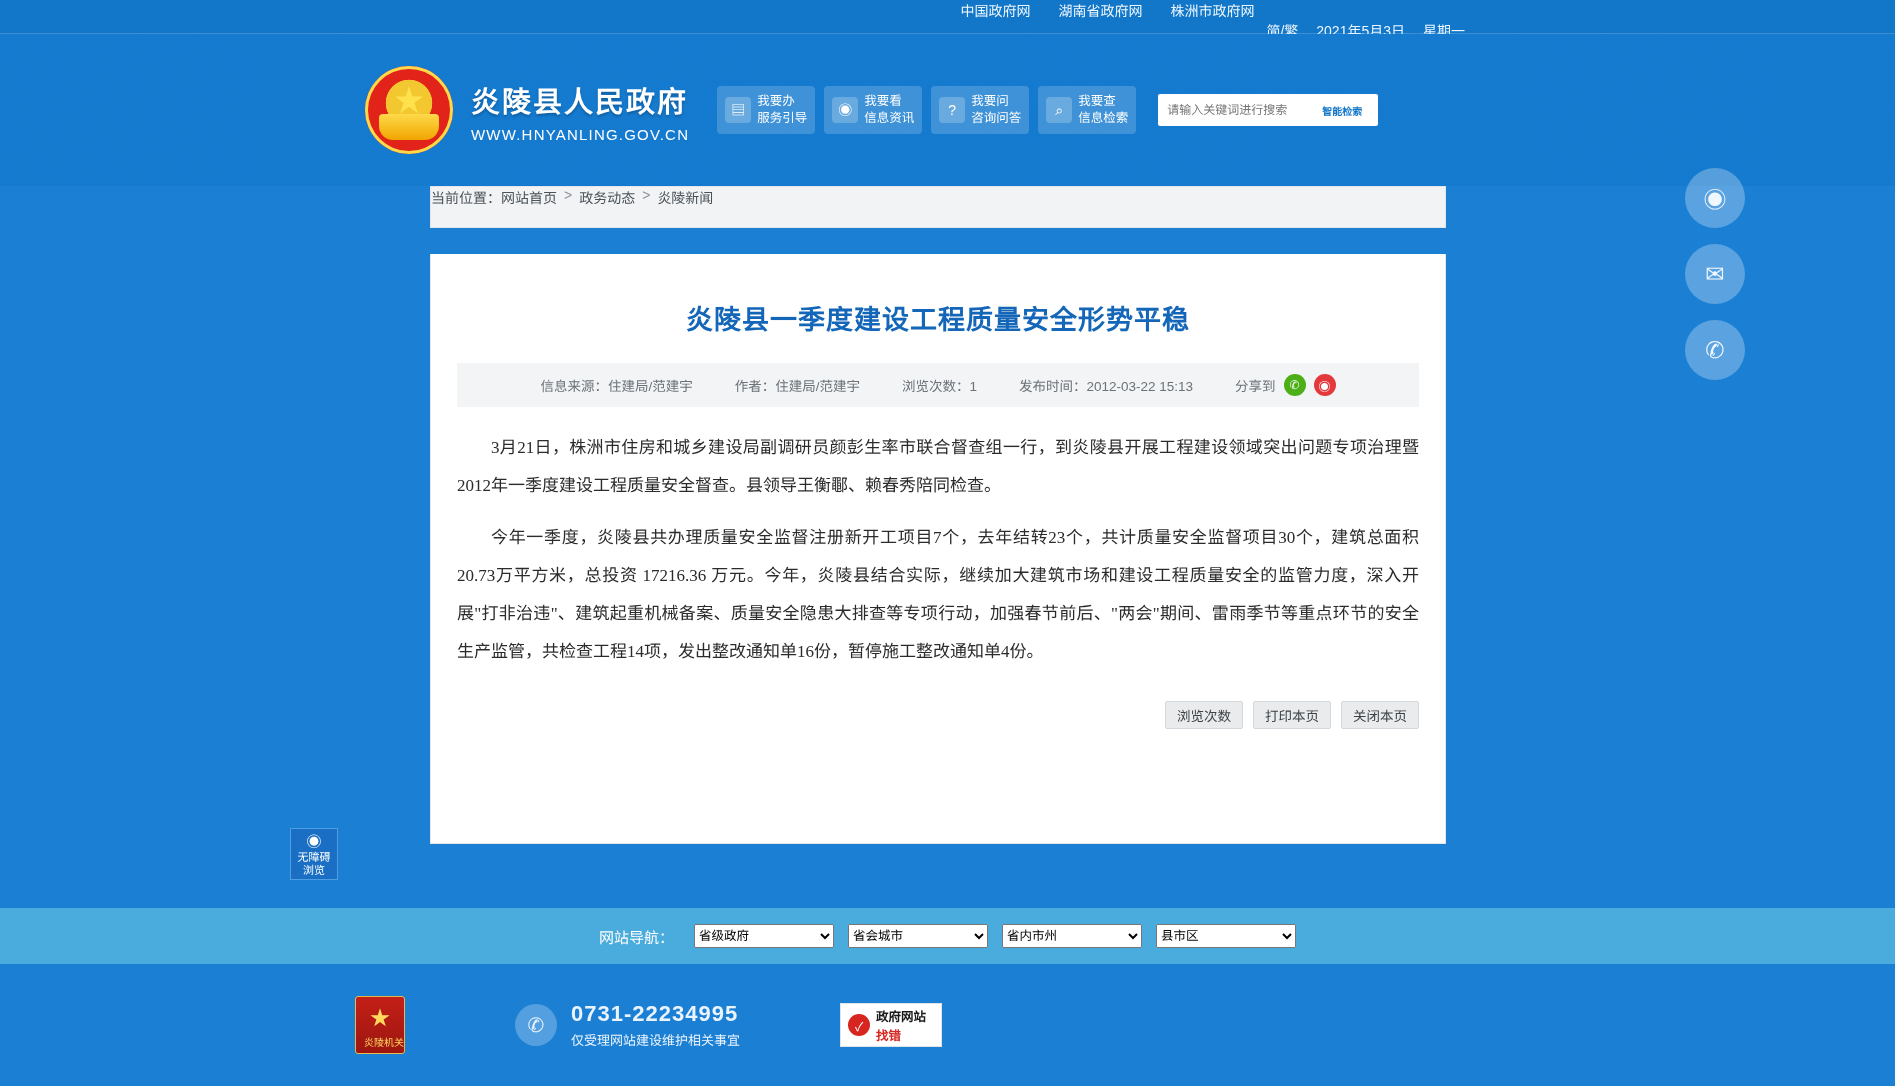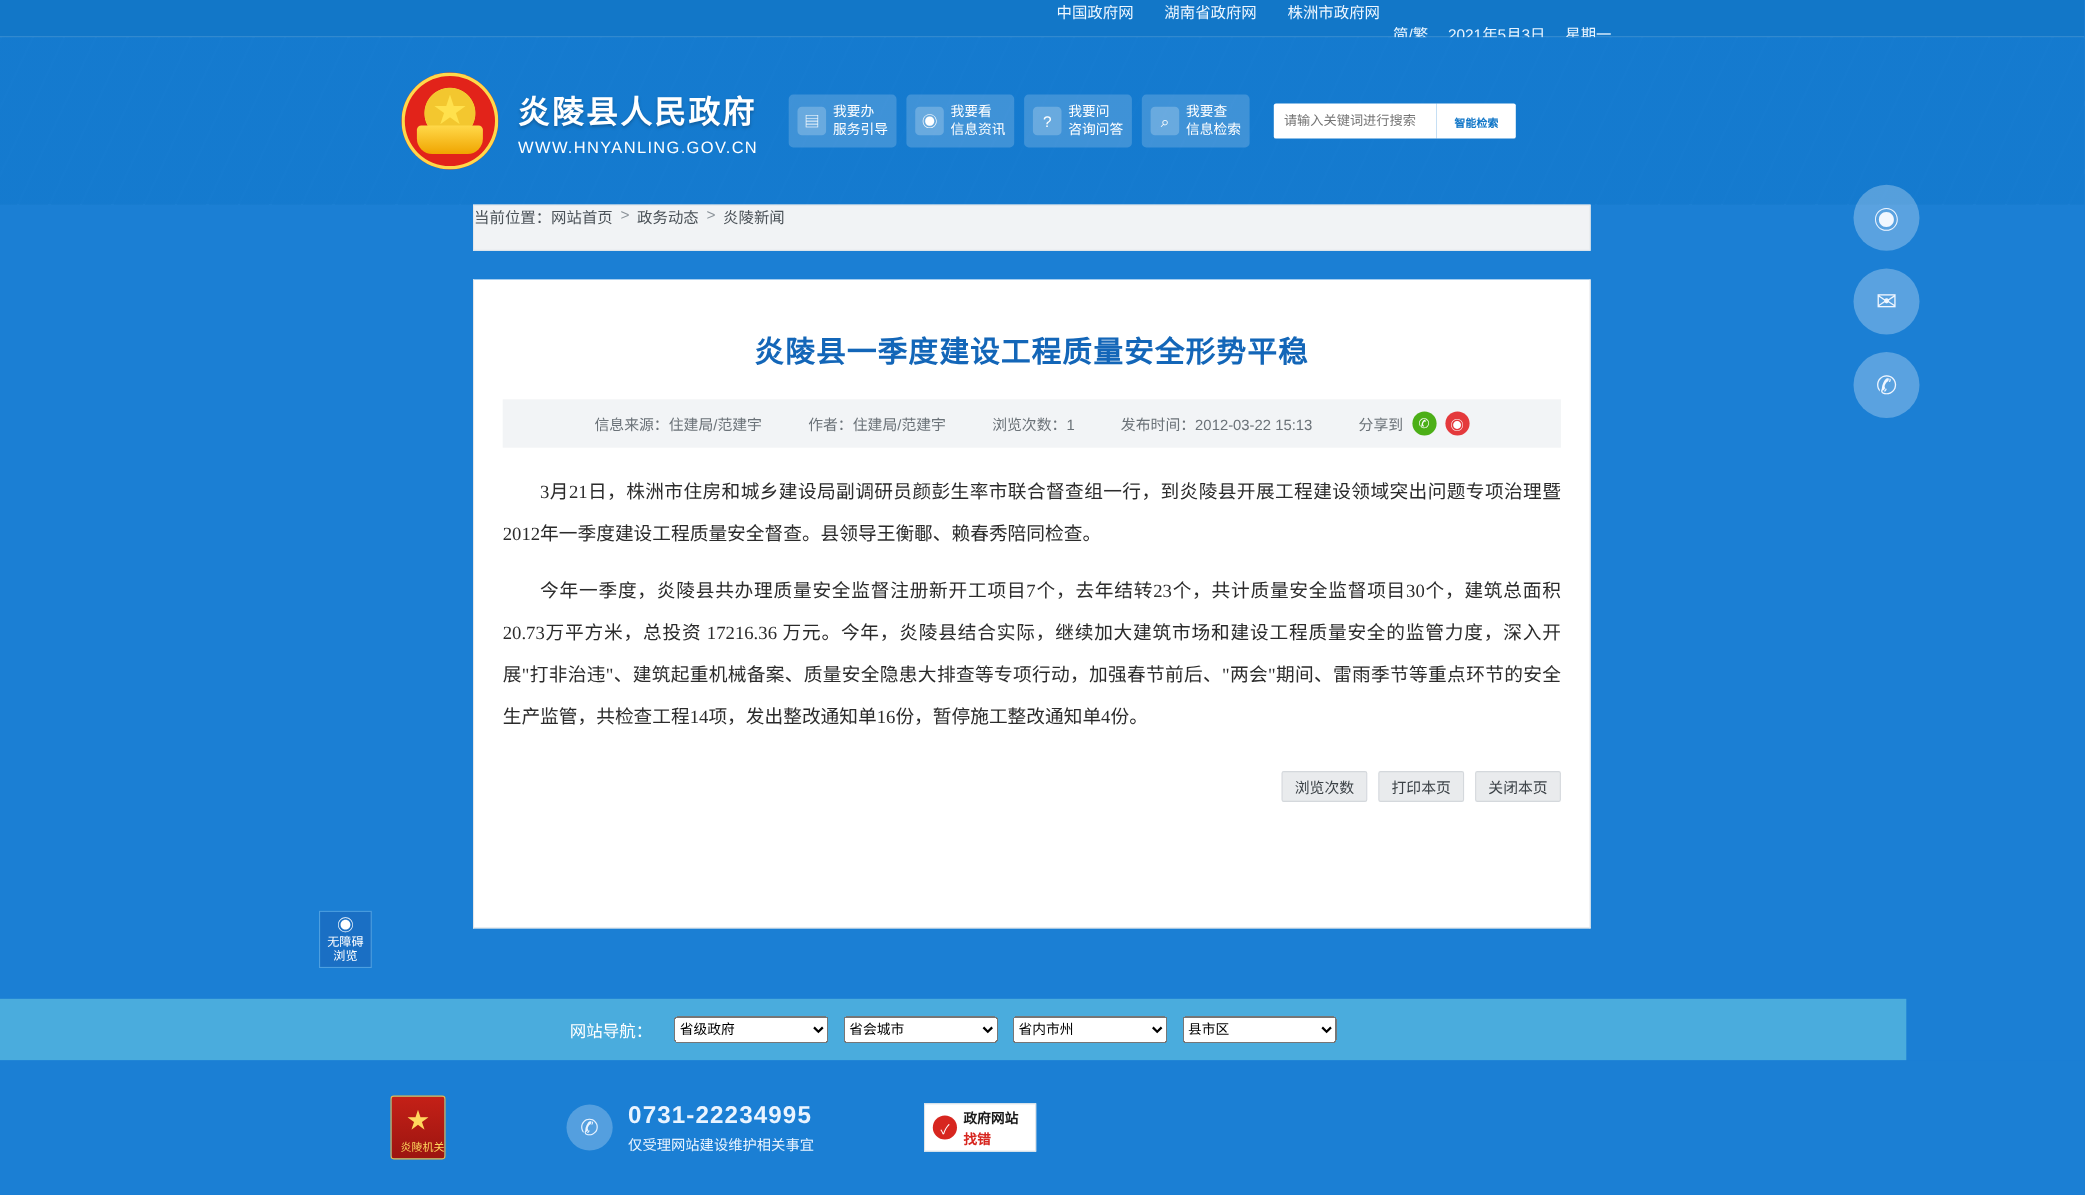--- a/index.html
+++ b/index.html
@@ -153,21 +153,21 @@
   .access {
     position:absolute; left:290px; top:828px;
     width:48px; height:52px; background:#1a6fc4; border:1px solid #4d9fe0;
     color:#fff; font-size:11px; text-align:center; line-height:1.2;
     padding-top:4px; cursor:pointer;
   }
   .access .eye { font-size:15px; display:block; }
 
   
   .navstrip {
-    position:absolute; left:0; top:908px; width:1733px; height:56px;
+    position:absolute; left:0; top:908px; width:1895px; height:56px;
     background:#4aacdd;
     display:flex; align-items:center; justify-content:center; gap:14px;
     color:#fff; font-size:15px;
   }
   .navstrip select {
     width:140px; height:24px; font-size:12.5px;
     font-family:"Liberation Sans", sans-serif;
   }
   .navstrip .lbl { margin-right:6px; }
 

